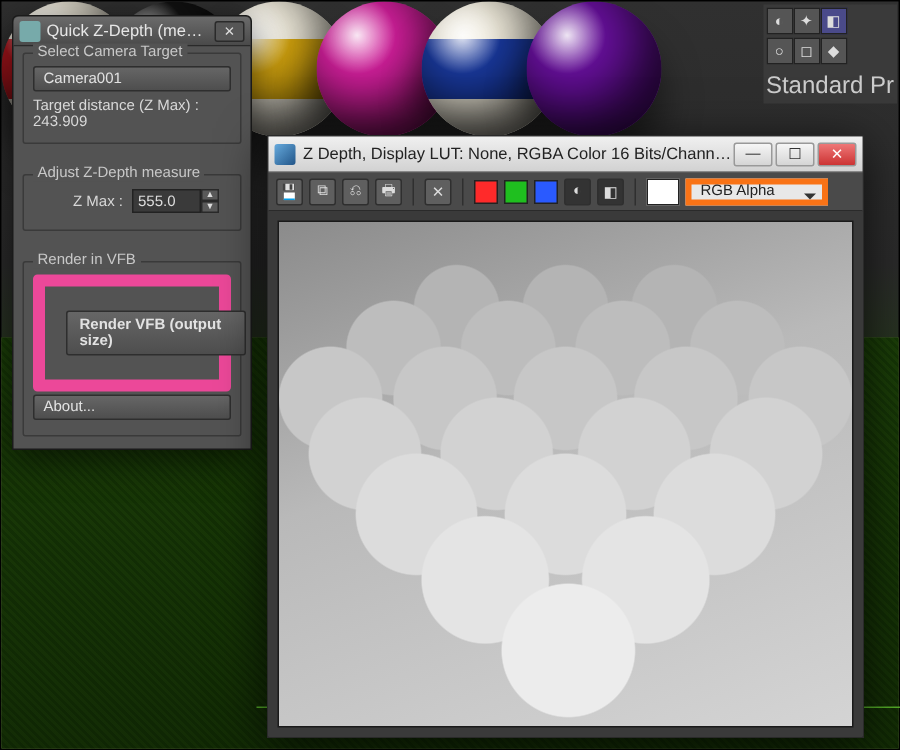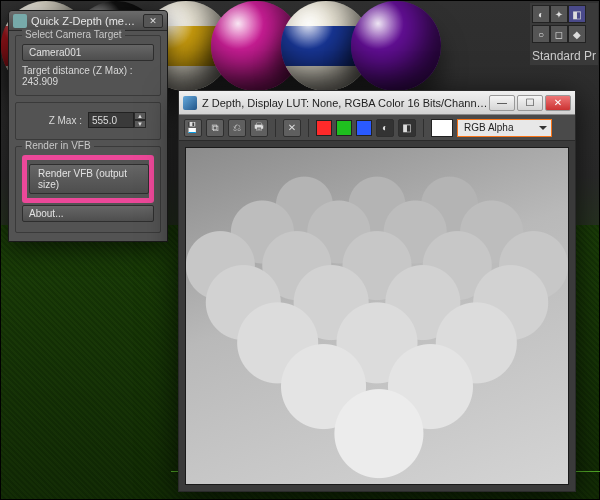--- a/index.html
+++ b/index.html
@@ -23,40 +23,40 @@
   }
   .stripe { background: radial-gradient(circle at 30% 25%, rgba(255,255,255,.9) 0%, rgba(255,255,255,0) 28%),
             linear-gradient(180deg, #f5f0e0 0 28%, var(--c) 28% 72%, #f5f0e0 72% 100%);
   }
 
   .linegreen { position:absolute; left:170px; top:470px; width:430px; height:1px; background:#7fff40; opacity:.6;}
   .rt-row { display:flex; }
   .rt-ico { width:18px; height:18px; border:1px solid #222; background:#555; font-size:10px; color:#ddd; display:flex;align-items:center;justify-content:center;}
   .rt-top { position:absolute; top:3px; right:2px; background:#3a3a3a; padding:2px; }
   .rt-top .rt-row + .rt-row { margin-top:2px; }
-  .stdlbl { color:#ccc; font-size:12px; }
+  .stdlbl { color:#ccc; font-size:16px; }
 
   
   .window {
     position: absolute; background: #535353; border: 1px solid #1a1a1a;
     box-shadow: 0 6px 25px rgba(0,0,0,.6);
     border-radius: 4px 4px 0 0;
     color: #d8d8d8; font-size: 11px;
   }
   .titlebar {
     height: 20px; background: linear-gradient(180deg,#6b6b6b,#4a4a4a);
     border-bottom:1px solid #2a2a2a; display:flex; align-items:center; padding:0 4px;
     border-radius: 4px 4px 0 0;
   }
   .titlebar .ico { width:14px; height:14px; margin-right:4px; background:#7aa; border-radius:2px; }
   .titlebar .title { flex:1; color:#e6e6e6; font-size:11px; white-space:nowrap; overflow:hidden; text-overflow:ellipsis; }
   .winbtn { width:20px; height:14px; margin-left:2px; background:#565656; border:1px solid #2a2a2a; color:#ddd; font-size:9px; display:flex;align-items:center;justify-content:center; border-radius:2px; cursor:default;}
   .winbody { padding: 4px 6px 8px; }
 
-  .group { border:1px solid #3a3a3a; border-radius:2px; margin-bottom:6px; padding:6px 6px 8px; position:relative; }
+  .group { border:1px solid #3a3a3a; border-radius:2px; margin-bottom:20px; padding:6px 6px 8px; position:relative; }
   .group .legend { position:absolute; top:-7px; left:6px; background:#535353; padding:0 3px; font-size:10px; color:#c8c8c8; }
   .btn {
     display:block; margin:2px auto; padding:3px 8px; min-width:120px;
     background:linear-gradient(180deg,#666,#4e4e4e); border:1px solid #2e2e2e; color:#e2e2e2;
     font-size:10px; border-radius:2px; cursor:default;
   }
   .btn.small{min-width:70px;padding:2px 6px;}
   .row { display:flex; align-items:center; gap:6px; margin:3px 0; }
   .lbl { width:60px; text-align:right; font-size:10px; }
   .spinner { flex:0 0 60px; display:flex; }
@@ -76,42 +76,42 @@
       radial-gradient(circle at 59% 64%, rgba(230,230,230,.95) 0 10px, transparent 11px),
       radial-gradient(circle at 76% 62%, rgba(230,230,230,.95) 0 10px, transparent 11px),
       radial-gradient(circle at 33% 50%, rgba(205,205,205,.9) 0 10px, transparent 11px),
       radial-gradient(circle at 50% 50%, rgba(205,205,205,.9) 0 10px, transparent 11px),
       radial-gradient(circle at 67% 50%, rgba(205,205,205,.9) 0 10px, transparent 11px),
       radial-gradient(circle at 41% 37%, rgba(175,175,175,.85) 0 10px, transparent 11px),
       radial-gradient(circle at 58% 37%, rgba(175,175,175,.85) 0 10px, transparent 11px),
       radial-gradient(circle at 50% 25%, rgba(150,150,150,.8) 0 10px, transparent 11px);
   }
 
-  .redbox { border:5px solid #ec4899; border-radius:3px; padding:2px; margin:2px 0;}
+  .redbox { border:8px solid #ec4899; border-radius:3px; padding:14px; margin:2px 0;font-weight:bold;}
 
   
   .win2 { position:absolute; border:1px solid #2a2a2a; background:#4a4a4a;
     box-shadow: 0 6px 30px rgba(0,0,0,.7);
   }
   .win2 .titlebar2 {
     height:24px; background:linear-gradient(180deg,#f0f0f0,#d2d2d2); border-bottom:1px solid #888;
     display:flex; align-items:center; padding:0 4px; color:#222; font-size:11px;
   }
   .titlebar2 .ico { width:14px;height:14px;margin-right:5px;background:linear-gradient(135deg,#6ad,#258);border-radius:2px;}
   .titlebar2 .title{flex:1;white-space:nowrap;overflow:hidden;text-overflow:ellipsis;}
   .wbtns{display:flex;gap:2px;}
   .wbtn2{width:26px;height:16px;background:linear-gradient(180deg,#f6f6f6,#d5d5d5);border:1px solid #999;border-radius:2px;display:flex;align-items:center;justify-content:center;font-size:10px;color:#333;}
   .wbtn2.close2{background:linear-gradient(180deg,#e77,#c33);color:#fff;}
 
   .toolbar2{height:26px;background:#4a4a4a;border-bottom:1px solid #2a2a2a;display:flex;align-items:center;padding:0 5px;gap:4px;}
   .tb-ico{width:18px;height:18px;background:#5f5f5f;border:1px solid #2f2f2f;border-radius:2px;display:flex;align-items:center;justify-content:center;font-size:10px;color:#ddd;}
   .tb-sep{width:1px;height:18px;background:#2f2f2f;margin:0 3px;}
   .chan-dot{width:16px;height:16px;border:1px solid #222;}
   .swatch{width:22px;height:18px;background:#fff;border:1px solid #222;}
-  .dropdown{height:18px;background:#e8e8e8;border:1px solid #f97316;color:#222;font-size:10px;display:flex;align-items:center;padding:0 16px 0 6px;position:relative;min-width:95px;}
+  .dropdown{height:18px;background:#e8e8e8;border:4px solid #f97316;color:#222;font-size:10px;display:flex;align-items:center;padding:0 16px 0 6px;position:relative;min-width:95px;}
   .dropdown::after{content:"";position:absolute;right:4px;top:6px;border:4px solid transparent;border-top-color:#333;}
 
   .canvas{position:relative;flex:1;background:#3a3a3a;padding:6px;}
   .render-img{width:100%;height:100%;border:1px solid #1a1a1a;
     background:
       radial-gradient(circle at 50.5% 85%, #ececec 0 44px, transparent 45px),
       radial-gradient(circle at 36% 71%, #e4e4e4 0 42px, transparent 43px),
       radial-gradient(circle at 64% 71%, #e4e4e4 0 42px, transparent 43px),
       radial-gradient(circle at 24% 58%, #dcdcdc 0 40px, transparent 41px),
       radial-gradient(circle at 50% 58%, #dcdcdc 0 40px, transparent 41px),
@@ -176,20 +176,21 @@
 
     <div class="group">
       <div class="legend">Select Camera Target</div>
       <div class="btn small">Camera001</div>
       <div class="infoline">
         <span>Target distance (Z Max) : </span><span>243.909</span>
       </div>
     </div>
 
     <div class="group">
+      <div class="legend">Adjust Z-Depth measure</div>
       <div class="row">
         <div class="lbl">Z Max :</div>
         <div class="spinner">
           <input value="555.0" style="">
           <div class="spinbtns">
               <div>▲</div>
               <div>▼</div>
             </div>
         </div>
       </div>

